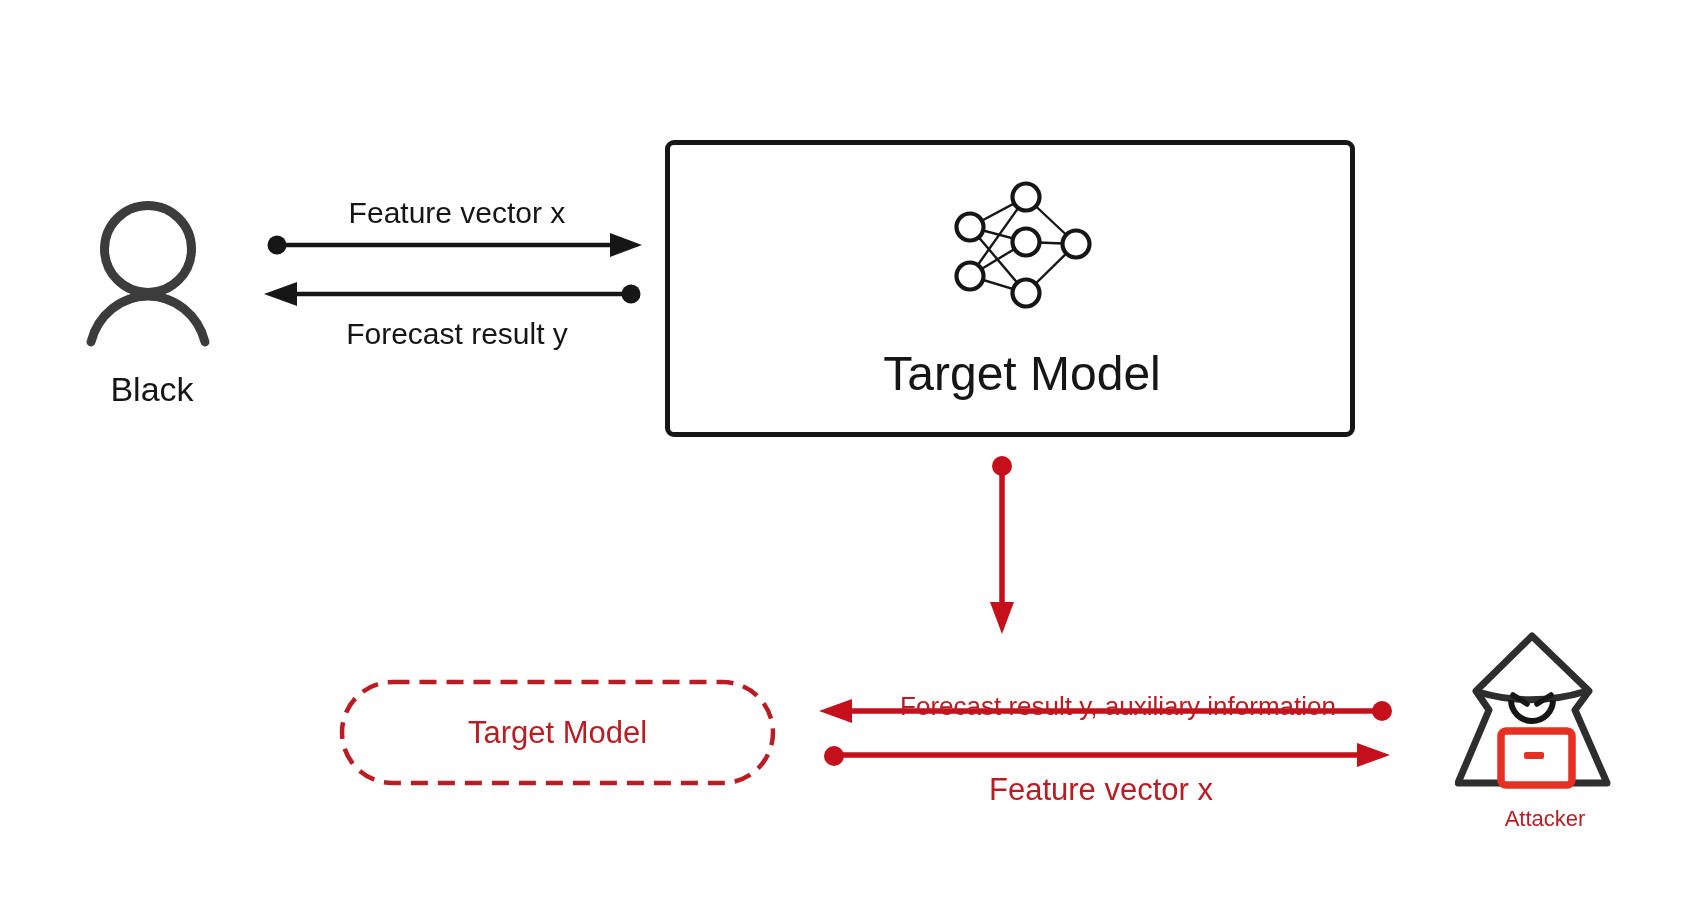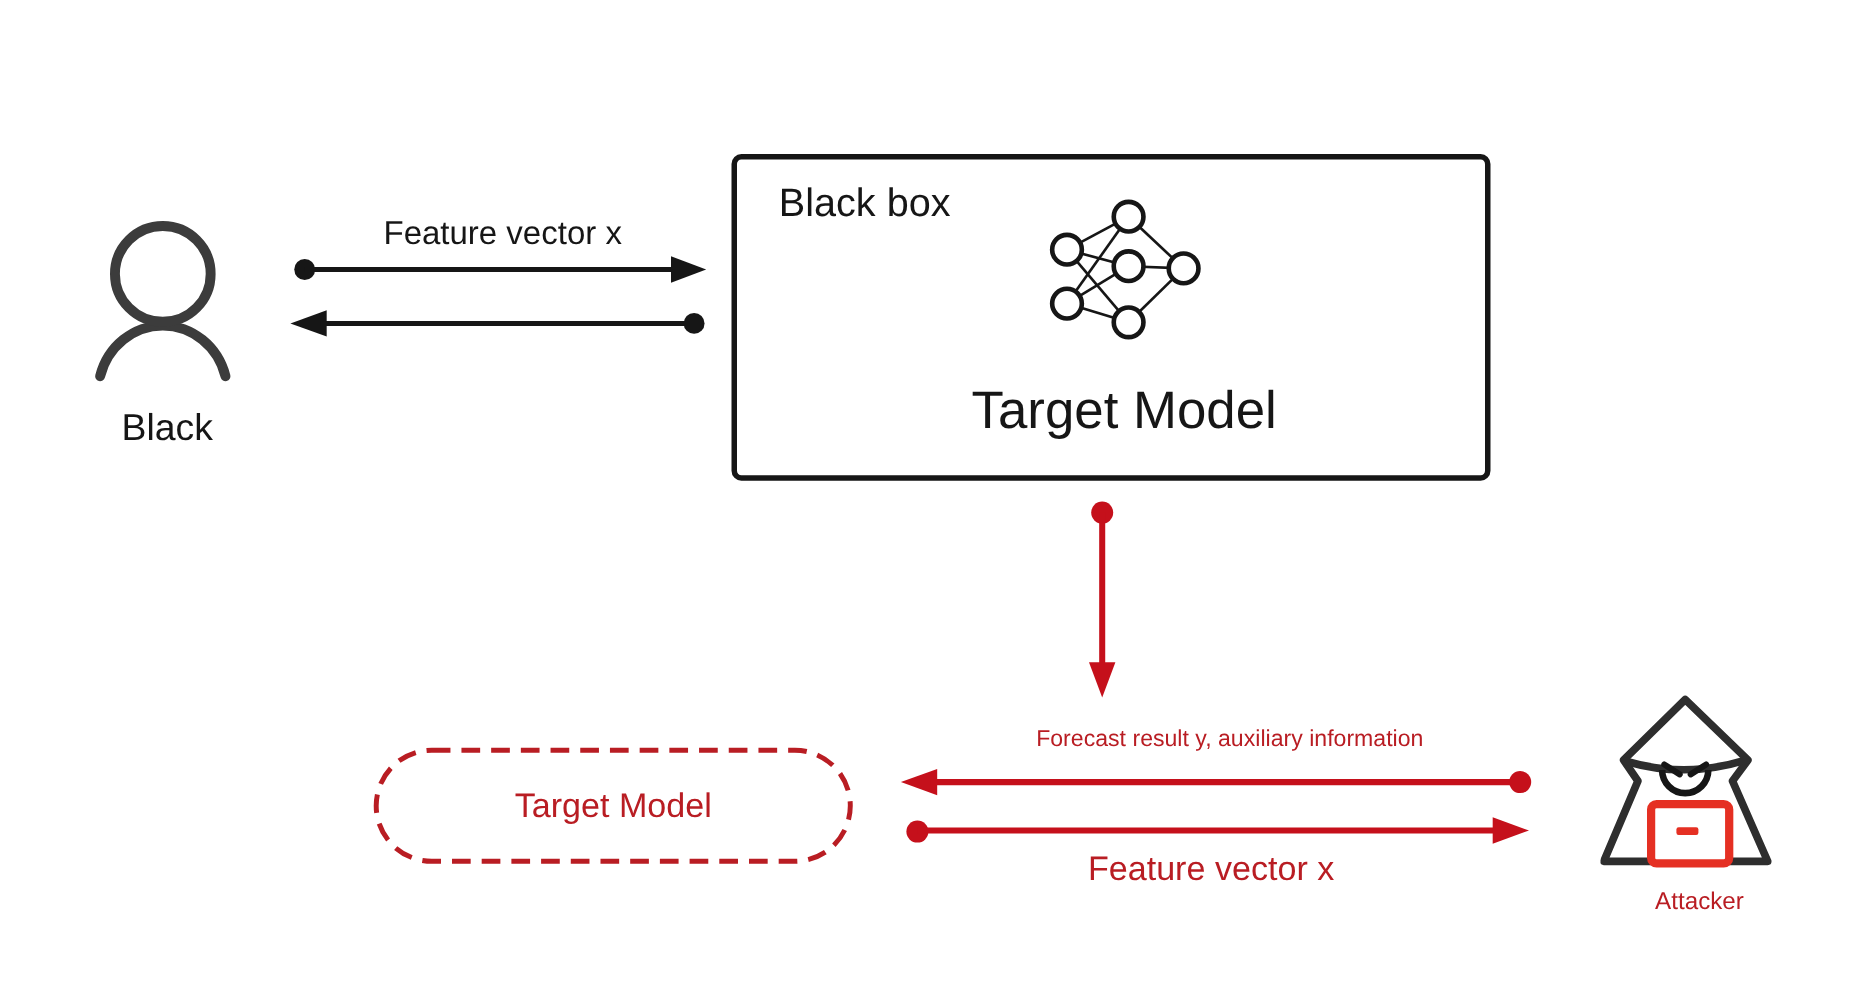--- a/index.html
+++ b/index.html
@@ -37,21 +37,21 @@
     position:absolute;left:342px;top:682px;width:431px;height:101px;
     display:flex;flex-direction:column;justify-content:center;align-items:center;
     font-size:31px;line-height:37px;
   }
 
   
   .feature-vector-label{left:457px;top:196px;font-size:30px;}
   .forecast-result-label{left:457px;top:317px;font-size:30px;}
 
   
-  .leak-label{left:1118px;top:660px;font-size:21px;}
+  .leak-label{left:1118px;top:692px;font-size:26px;}
   .query-label{left:1101px;top:772px;font-size:31px;}
 
   
   .user-label{left:152px;top:370px;font-size:34px;}
   .attacker-label{left:1545px;top:806px;font-size:22px;}
 
   
   .user-icon{position:absolute;left:85px;top:195px;}
   .nn-icon{position:absolute;left:950px;top:178px;}
   .attacker-icon{position:absolute;left:1455px;top:628px;}
@@ -90,21 +90,20 @@
     <g>
       <circle class="fill-red" cx="834" cy="756" r="10"></circle>
       <line class="stroke-red" x1="834" y1="755" x2="1358" y2="755" stroke-width="5.5"></line>
       <polygon class="fill-red" points="1390,755 1357,743 1357,767"></polygon>
     </g>
 
     <rect class="pill-dash" x="342" y="682" width="431" height="101" rx="50.5" ry="50.5" fill="none" stroke-width="4.5" stroke-dasharray="17 10"></rect>
   </svg>
 
   <div class="black-box"></div>
-  <div class="label black-box-tag">Black box</div>
   <div class="label centered target-model-title">Target Model</div>
 
   <svg class="nn-icon" width="145" height="132" viewBox="0 0 145 132" aria-hidden="true">
     <g class="stroke-ink" stroke-width="2.4" fill="none">
       <line x1="20" y1="49" x2="76" y2="19"></line>
         <line x1="20" y1="49" x2="76" y2="64"></line>
         <line x1="20" y1="49" x2="76" y2="115"></line>
       <line x1="20" y1="98" x2="76" y2="19"></line>
         <line x1="20" y1="98" x2="76" y2="64"></line>
         <line x1="20" y1="98" x2="76" y2="115"></line>
@@ -122,20 +121,21 @@
     </g>
   </svg>
 
   <svg class="user-icon" width="130" height="155" viewBox="0 0 130 155" aria-hidden="true">
     <path class="person-stroke" d="M 6 147 A 59 62 0 0 1 120 147" fill="none" stroke-width="9" stroke-linecap="round"></path>
     <circle class="person-stroke" cx="63" cy="54" r="43.5" fill="#ffffff" stroke-width="9"></circle>
   </svg>
   <div class="label centered user-label">Black</div>
 
   <div class="label centered feature-vector-label">Feature vector x</div>
+  <div class="label centered forecast-result-label">Forecast result y</div>
 
   <div class="pill-text red">
     <span>Target Model</span>
   </div>
 
   <div class="label centered red leak-label">Forecast result y, auxiliary information</div>
   <div class="label centered red query-label">Feature vector x</div>
 
   <svg class="attacker-icon" width="160" height="162" viewBox="0 0 160 162" aria-hidden="true">
     <path class="hood-stroke" d="M 77 8 L 21 63 L 34 82 L 3 155 L 152 155 L 120 82 L 134 63 Z" fill="#ffffff" stroke-width="7" stroke-linejoin="round"></path>

